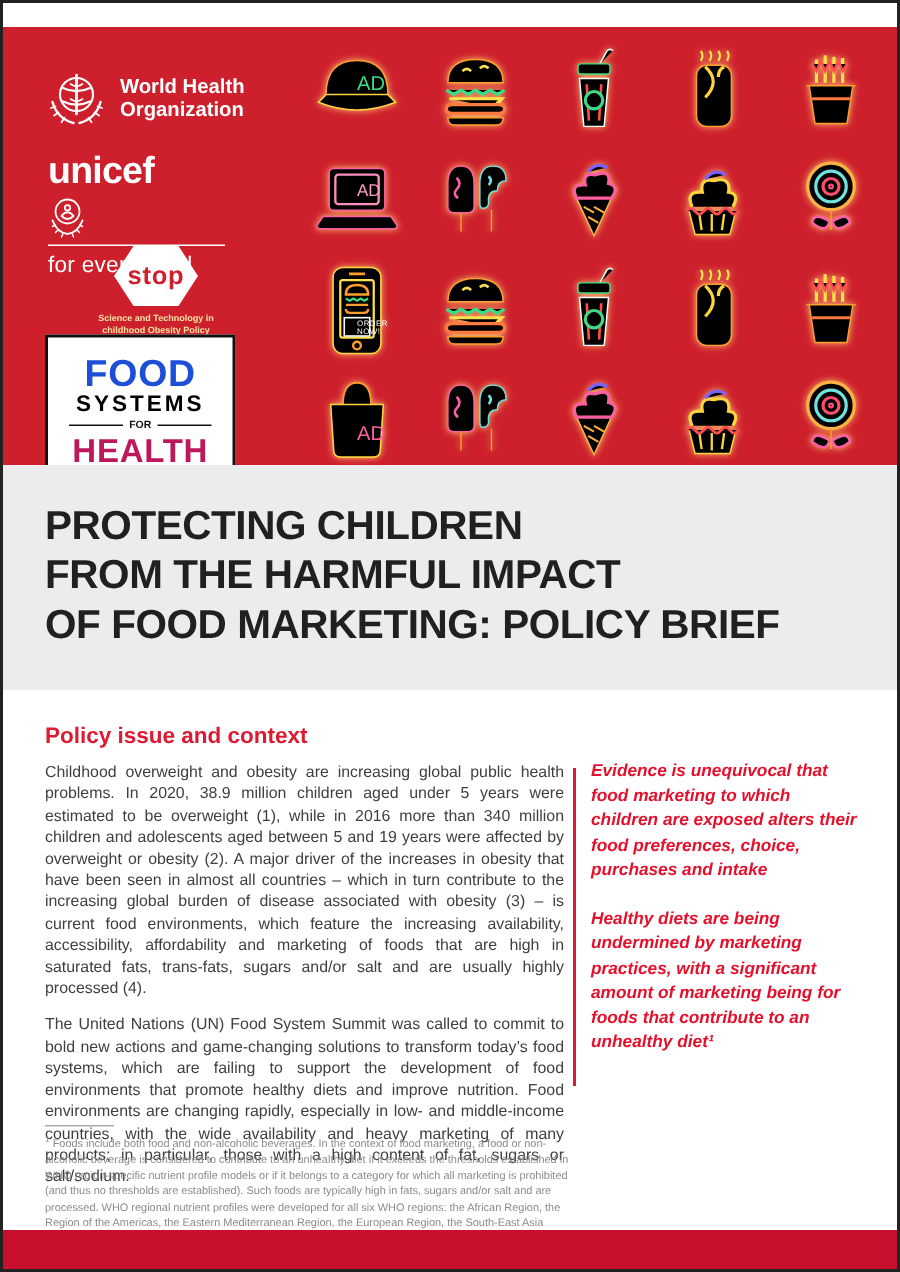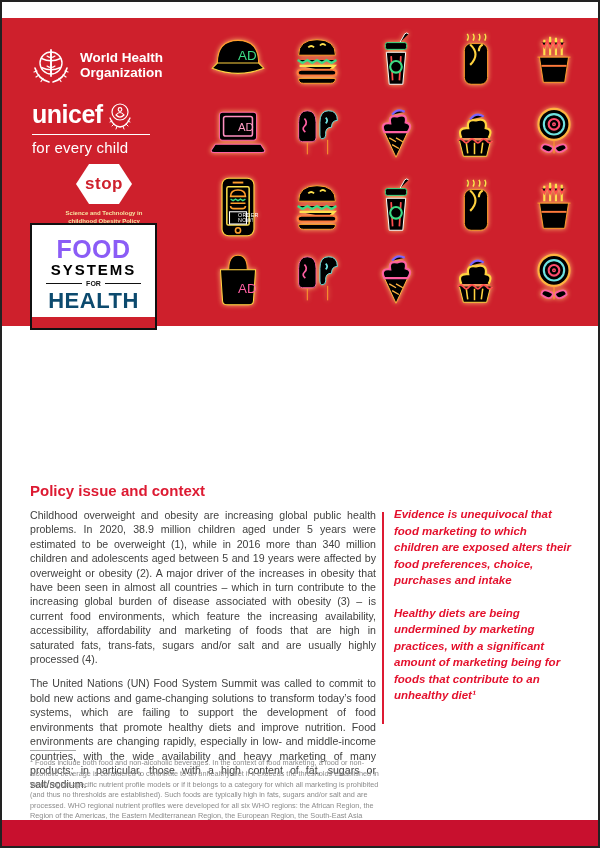--- a/index.html
+++ b/index.html
@@ -8,37 +8,37 @@
     background:#fff;overflow:hidden;
     border:2px solid #222;box-sizing:border-box;
     font-family:"Liberation Sans",sans-serif;
   }
   
   .header{position:absolute;left:0;top:16px;width:100%;height:308px;background:#CE202C;padding-left:32px;}
   .logos{position:absolute;left:0;top:0;width:196px;height:308px;}
   .who-logo{position:absolute;left:28px;top:26px;display:flex;align-items:center;gap:8px;color:#fff;}
   .who-text{font-size:13.5px;font-weight:bold;line-height:15px;}
   .unicef-logo{position:absolute;left:30px;top:84px;color:#fff;width:118px;}
-  .unicef-row{display:flex;align-items:flex-start;gap:4px;}
+  .unicef-row{display:flex;align-items:flex-start;gap:4px;flex-direction:column;}
   .unicef-word{font-size:25px;font-weight:600;letter-spacing:-0.5px;line-height:25px;}
   .unicef-rule{border-top:1.5px solid #fff;margin-top:4px;width:118px;}
   .unicef-tag{font-size:15px;font-weight:300;margin-top:4px;letter-spacing:0.2px;}
   .stop-logo{position:absolute;left:60px;top:144px;width:84px;text-align:center;}
   .stop-hex{width:58px;height:44px;margin:0 auto;position:relative;}
   .stop-word{position:absolute;left:0;top:0;width:100%;height:100%;display:flex;align-items:center;justify-content:center;
     color:#CE202C;font-weight:800;font-size:17px;letter-spacing:0.5px;}
   .stop-tag{margin-top:4px;font-size:6px;line-height:7.5px;color:#F7E3A0;font-weight:bold;}
   .fsh-box{position:absolute;left:28px;top:205px;width:127px;height:107px;background:#fff;
     border:2.5px solid #111;box-sizing:border-box;text-align:center;}
   .fsh-inner{padding-top:12px;}
-  .fsh-l1{font-size:25px;font-weight:800;color:#8b5cf6;letter-spacing:0.5px;line-height:24px;}
+  .fsh-l1{font-size:25px;font-weight:800;color:#1d4ed8;letter-spacing:0.5px;line-height:24px;}
   .fsh-l2{font-size:15px;font-weight:800;color:#000000;letter-spacing:2px;line-height:17px;}
   .fsh-l3{font-size:7px;font-weight:bold;color:#111;display:flex;align-items:center;justify-content:center;gap:4px;margin:2px 14px;}
   .fsh-l3:before,.fsh-l3:after{content:"";flex:1;border-top:1.5px solid #111;}
-  .fsh-l4{font-size:22px;font-weight:800;color:#0c4a6e;letter-spacing:0.5px;line-height:23px;}
+  .fsh-l4{font-size:22px;font-weight:800;color:#be185d;letter-spacing:0.5px;line-height:23px;}
   .fsh-strip{position:absolute;left:0;bottom:0;width:100%;height:11px;background:#CE202C;}
   
   .icons-grid{position:absolute;left:196px;top:6px;display:grid;
     grid-template-columns:repeat(5,79px);grid-template-rows:repeat(4,73px);}
   .icell{display:flex;align-items:center;justify-content:center;}
   .neon{filter:drop-shadow(0 0 2.5px rgba(255,215,120,0.85));}
   text.ad{font-size:13px;}
   text.ad-green{fill:#3DDC84;}
   text.ad-pink{fill:#FF9EC4;font-size:11px;}
   text.ad-pink2{fill:#FF5FA2;}
@@ -322,20 +322,27 @@
           </svg>
         </div>
       <div class="icell">
           <svg class="neon" width="62" height="62">
             <use href="#i-lolli"></use>
           </svg>
         </div>
     </div>
   </div>
 
+  <div class="title-band">
+    <div class="title">
+      <div>PROTECTING CHILDREN</div>
+      <div>FROM THE HARMFUL IMPACT</div>
+      <div>OF FOOD MARKETING: POLICY BRIEF</div>
+    </div>
+  </div>
 
   <div class="body">
     <div class="section-heading">Policy issue and context</div>
 
     <div class="col-left">
       <p>Childhood overweight and obesity are increasing global public health problems. In 2020, 38.9 million children aged under 5 years were estimated to be overweight (1), while in 2016 more than 340 million children and adolescents aged between 5 and 19 years were affected by overweight or obesity (2). A major driver of the increases in obesity that have been seen in almost all countries – which in turn contribute to the increasing global burden of disease associated with obesity (3) – is current food environments, which feature the increasing availability, accessibility, affordability and marketing of foods that are high in saturated fats, trans-fats, sugars and/or salt and are usually highly processed (4).</p>
       <p>The United Nations (UN) Food System Summit was called to commit to bold new actions and game-changing solutions to transform today’s food systems, which are failing to support the development of food environments that promote healthy diets and improve nutrition. Food environments are changing rapidly, especially in low- and middle-income countries, with the wide availability and heavy marketing of many products; in particular, those with a high content of fat, sugars or salt/sodium.</p>
     </div>
 
     <div class="vrule"></div>

